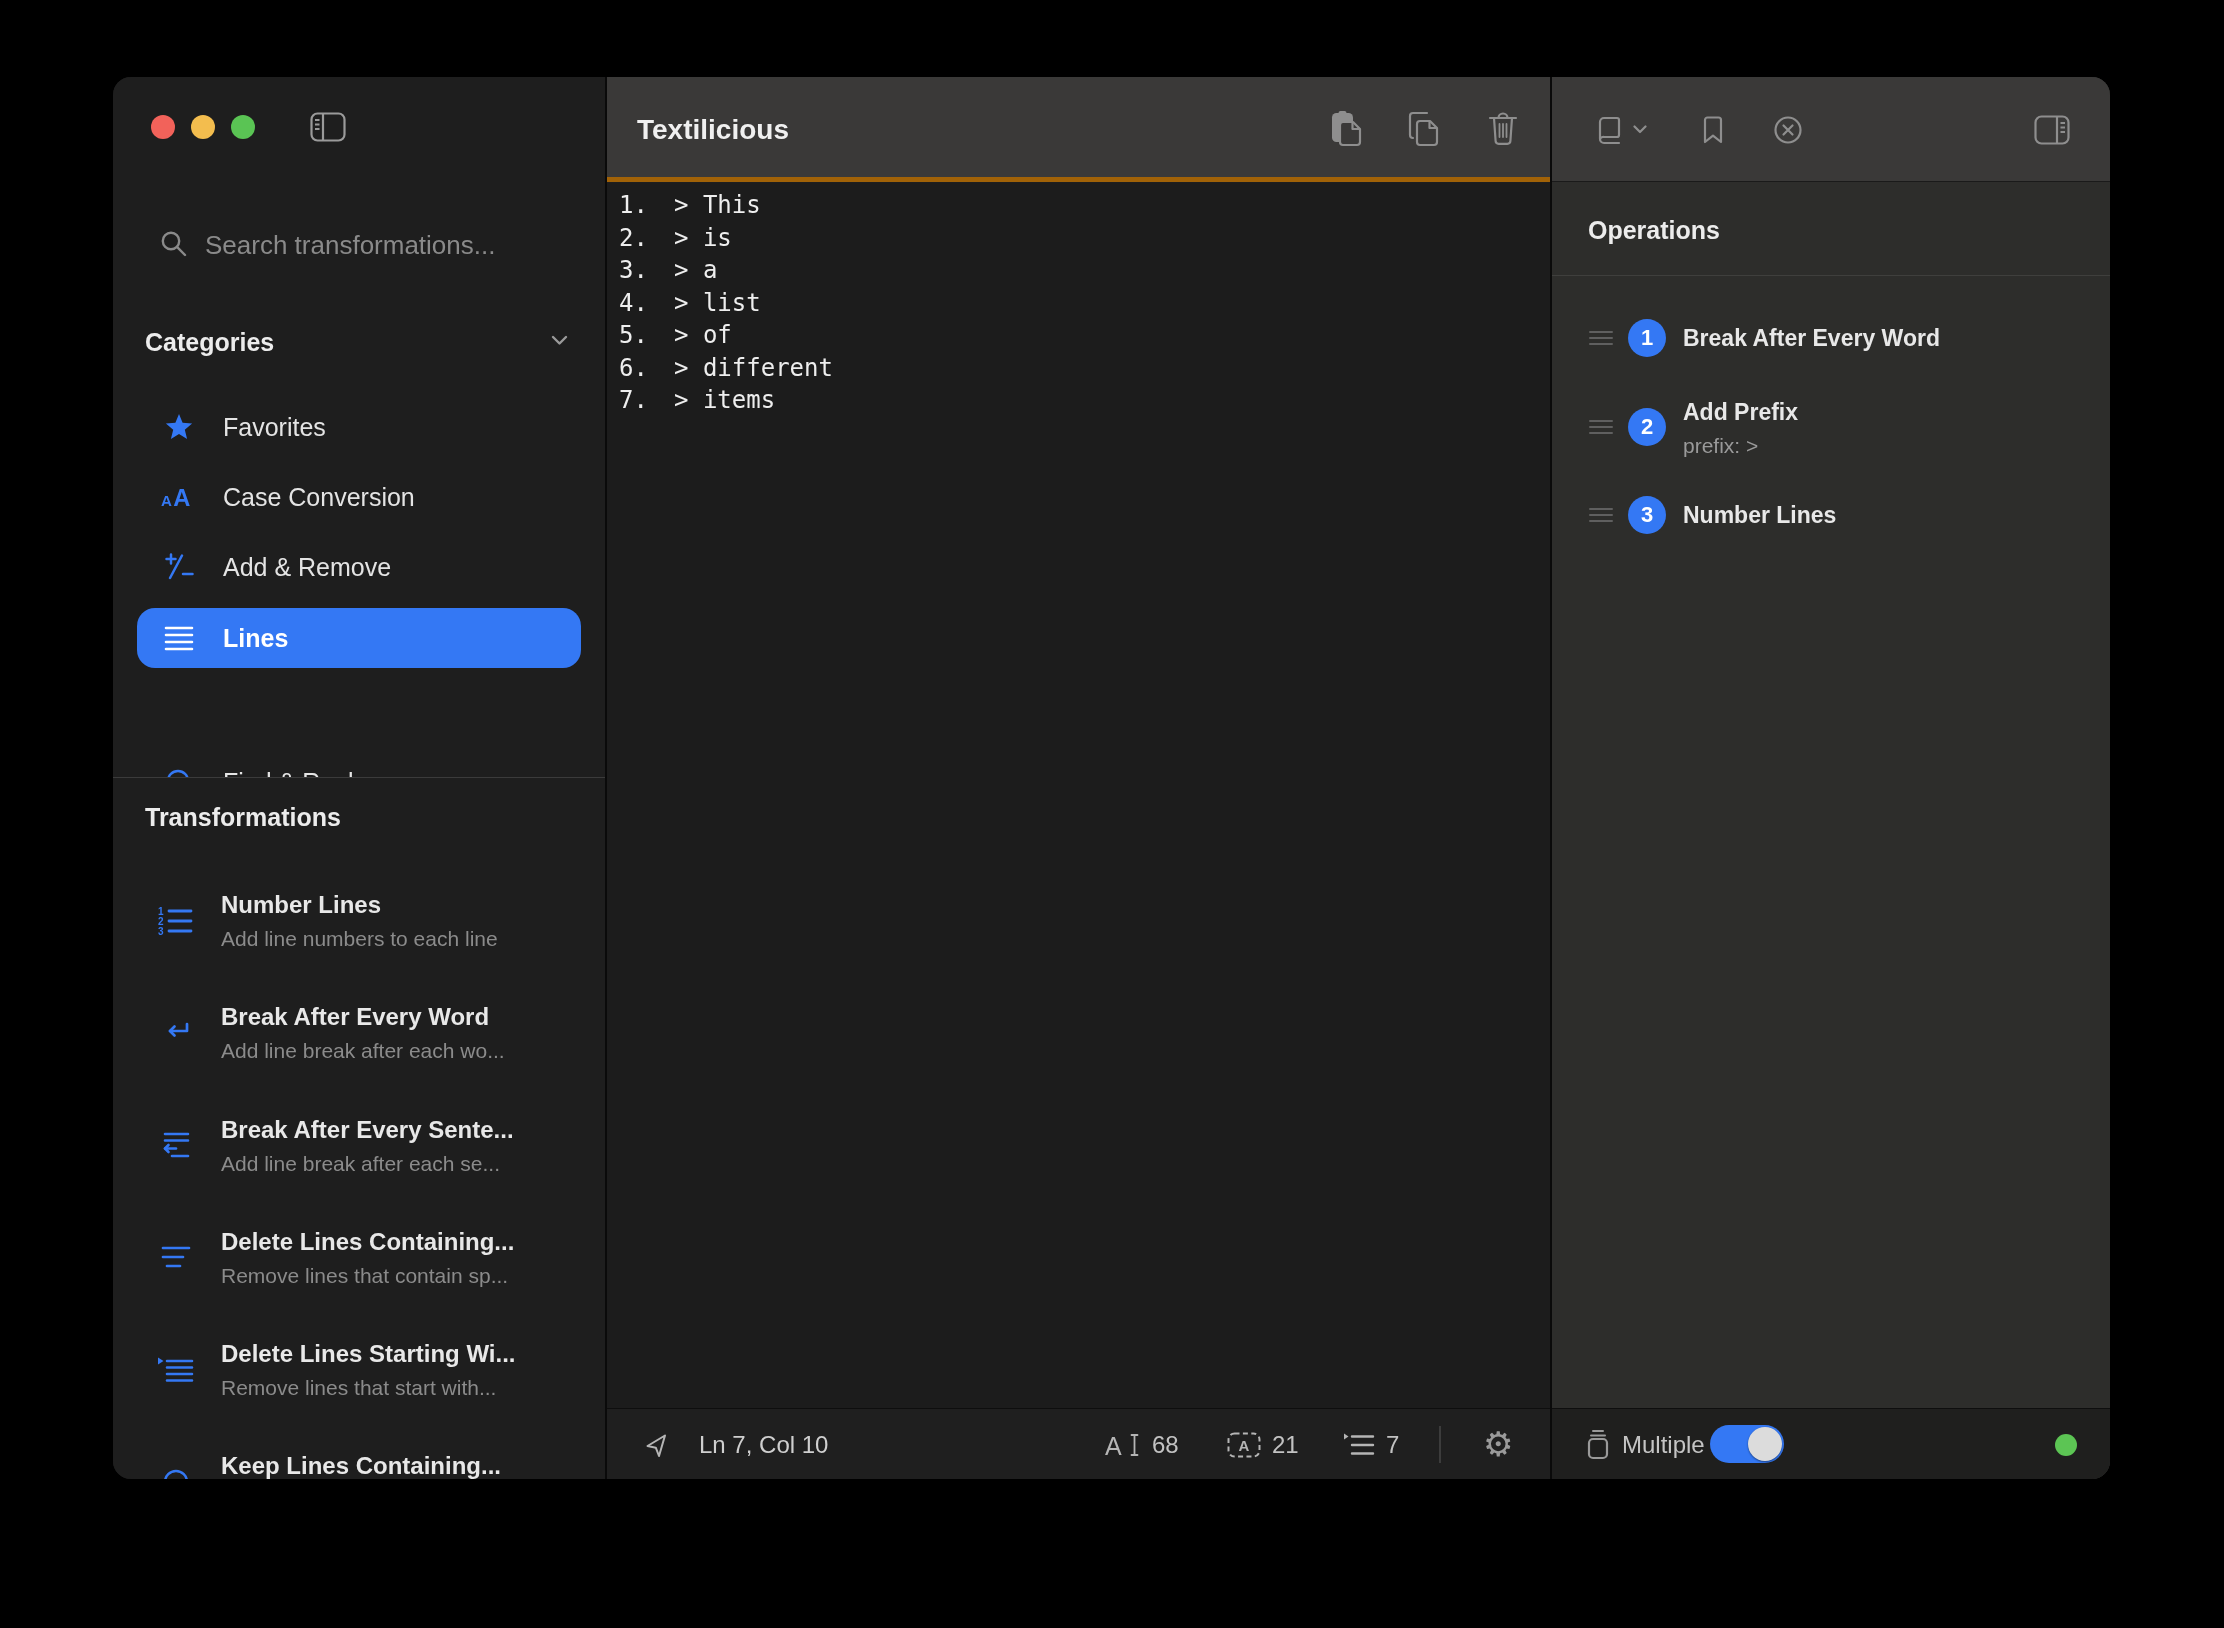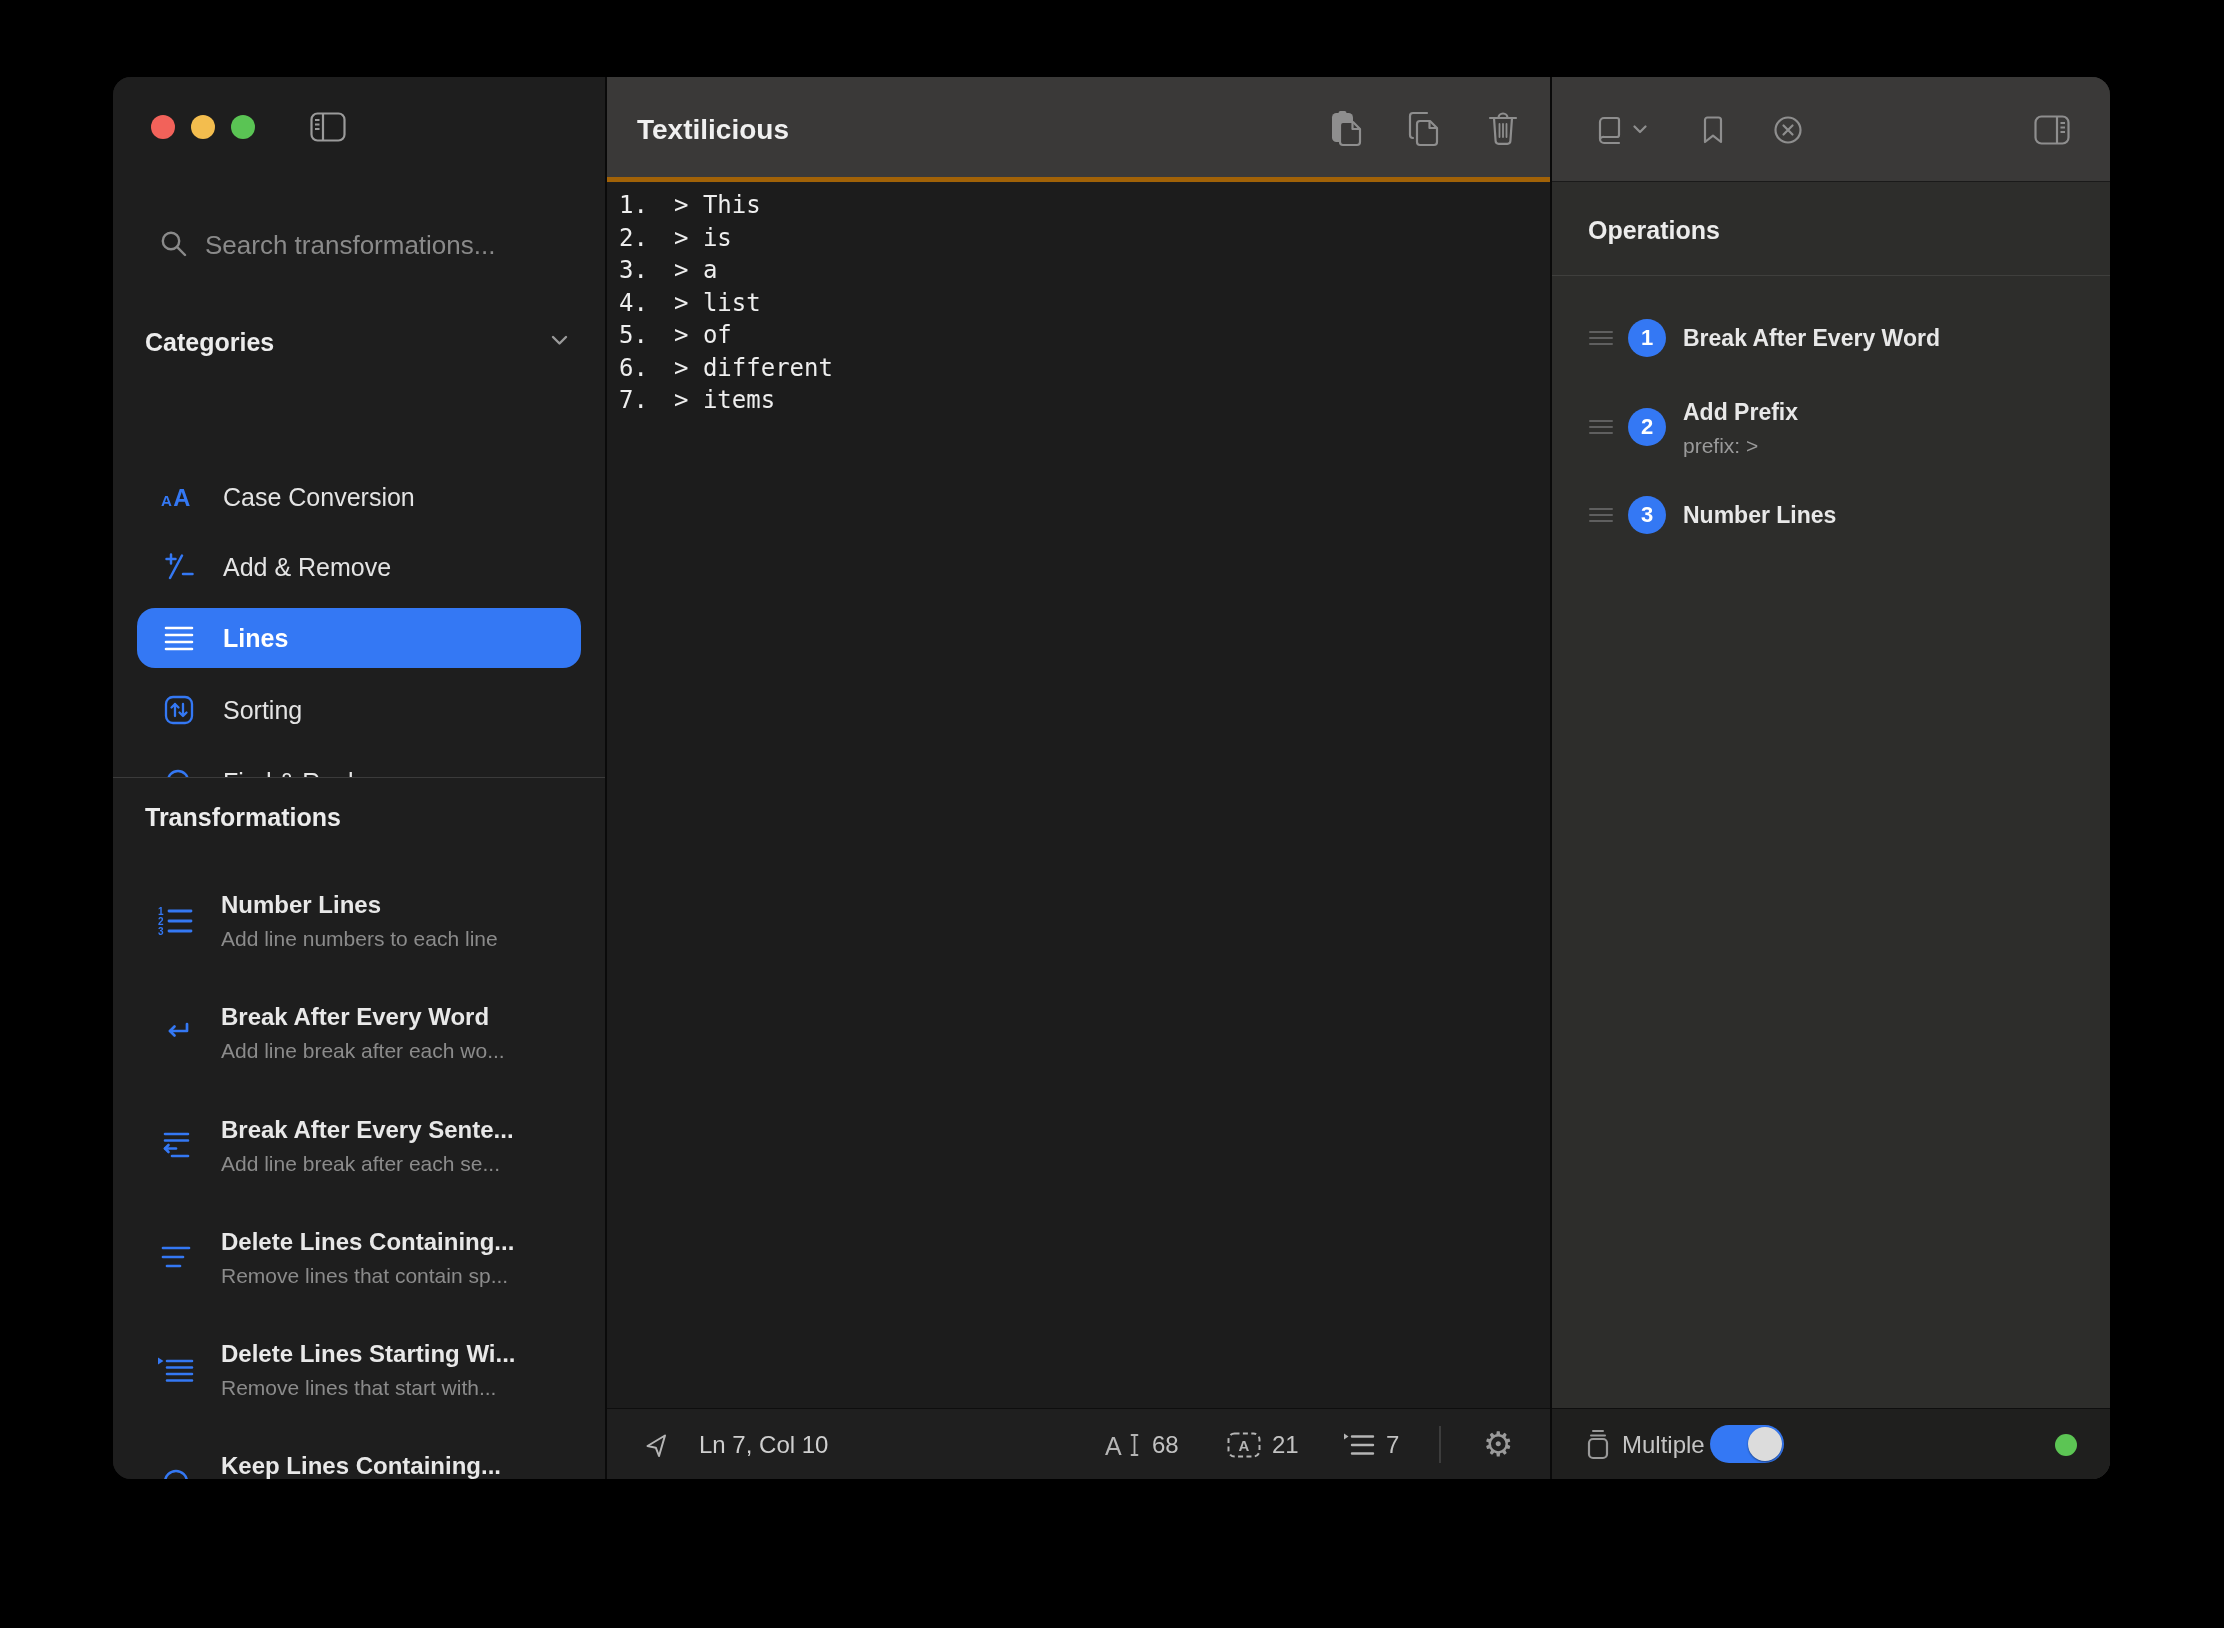--- a/index.html
+++ b/index.html
@@ -118,20 +118,28 @@
 
     <div class="sec-header" style="top:247px">Categories</div>
     <div class="cat-chevron">
       <svg width="17" height="11" viewBox="0 0 17 11" fill="none">
         <path d="M2 2 L8.5 8.5 L15 2" stroke="#9a9a9a" stroke-width="2.4" stroke-linecap="round" stroke-linejoin="round"></path>
       </svg>
     </div>
 
     <div class="cat-clip">
 
+      <div class="cat-row" style="top:320px">
+        <span class="c-icon">
+          <svg width="32" height="30" viewBox="0 0 32 30">
+            <path d="M16 2l3.6 8.8 9.5.7-7.3 6.2 2.3 9.3L16 21.9 7.9 27l2.3-9.3L2.9 11.5l9.5-.7z" fill="#3478f4"></path>
+          </svg>
+        </span>
+        <span class="c-label">Favorites</span>
+      </div>
 
       <div class="cat-row" style="top:390px">
         <span class="c-icon">
           <svg width="38" height="30" viewBox="0 0 38 30">
             <text x="0" y="24" font-size="16" font-weight="600" fill="#3478f4" font-family="Liberation Sans, DejaVu Sans, sans-serif">A</text>
             <text x="13" y="24" font-size="25" font-weight="600" fill="#3478f4" font-family="Liberation Sans, DejaVu Sans, sans-serif">A</text>
           </svg>
         </span>
         <span class="c-label">Case Conversion</span>
       </div>
@@ -149,30 +157,20 @@
 
       <div class="cat-row sel" style="top:531px">
         <span class="c-icon">
           <svg width="30" height="27" viewBox="0 0 30 27" fill="none">
             <path d="M2 3h26M2 10h26M2 17h26M2 24h26" stroke="#ffffff" stroke-width="2.6" stroke-linecap="round"></path>
           </svg>
         </span>
         <span class="c-label">Lines</span>
       </div>
 
-      <div class="cat-row" style="top:603px">
-        <span class="c-icon">
-          <svg width="30" height="30" viewBox="0 0 30 30" fill="none">
-            <rect x="2" y="2" width="26" height="26" rx="7" stroke="#3478f4" stroke-width="2.3"></rect>
-            <path d="M11 21V9M7.5 12.5L11 9l3.5 3.5" stroke="#3478f4" stroke-width="2.3" stroke-linecap="round" stroke-linejoin="round"></path>
-            <path d="M19 9v12M15.5 17.5L19 21l3.5-3.5" stroke="#3478f4" stroke-width="2.3" stroke-linecap="round" stroke-linejoin="round"></path>
-          </svg>
-        </span>
-        <span class="c-label">Sorting</span>
-      </div>
 
       <div class="cat-row" style="top:675px">
         <span class="c-icon">
           <svg width="30" height="30" viewBox="0 0 30 30" fill="none">
             <circle cx="14" cy="14" r="10" stroke="#3478f4" stroke-width="2.4"></circle>
             <path d="M8 14h12" stroke="#3478f4" stroke-width="2.4" stroke-linecap="round"></path>
           </svg>
         </span>
         <span class="c-label">Find &amp; Replace</span>
       </div>

